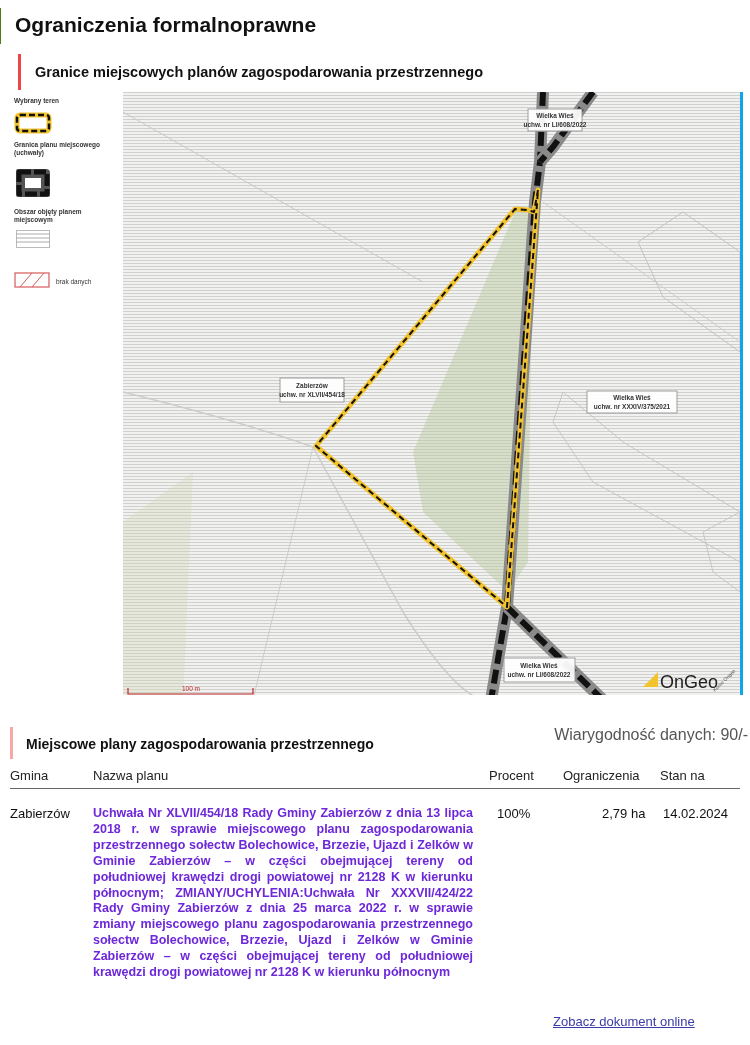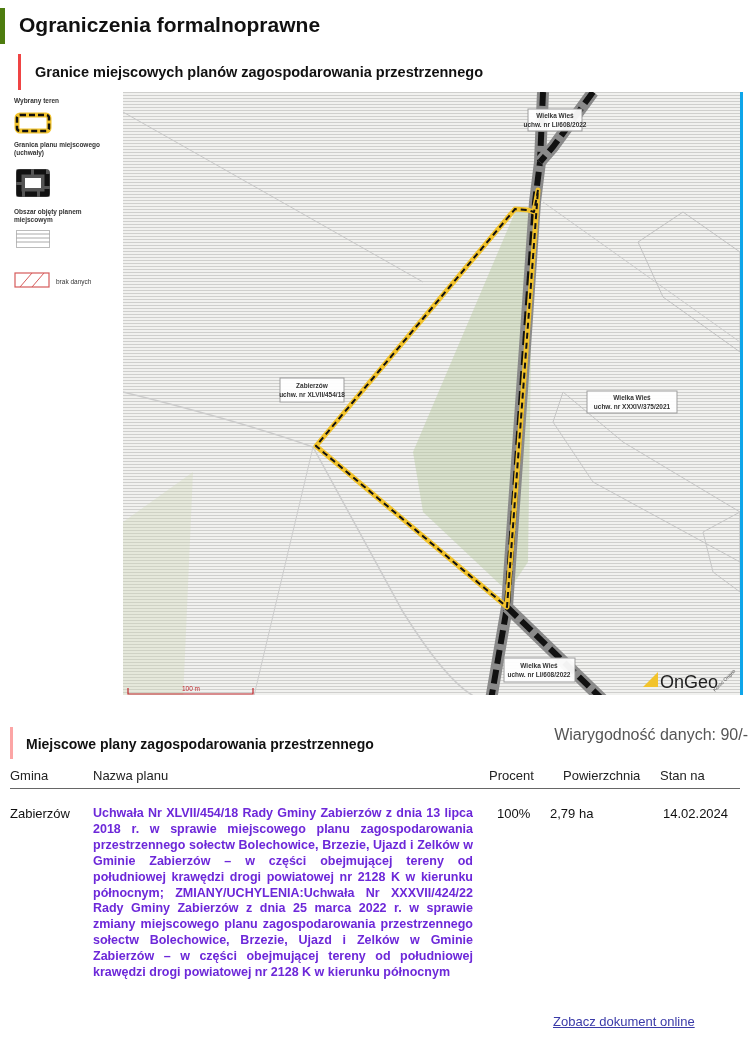--- a/index.html
+++ b/index.html
@@ -1,18 +1,18 @@
 <!DOCTYPE html>
 <html><head>
 <meta charset="utf-8">
 <style>
   html, body { margin: 0; padding: 0; background: #ffffff; }
   body { width: 750px; height: 1045px; position: relative; overflow: hidden;
          font-family: "Liberation Sans", "DejaVu Sans", sans-serif; color: #111; }
-  .h1 { position: absolute; left: 0; top: 8px; height: 36px; border-left: 5px solid #4d7c0f; }
+  .h1 { position: absolute; left: 0; top: 8px; height: 36px; border-left: 1px solid #4d7c0f; }
   .h1 span { position: absolute; left: 14px; top: 5px; font-size: 21px; font-weight: bold; white-space: nowrap; color: #111; }
   .h2 { position: absolute; left: 18px; top: 54px; height: 36px; border-left: 3px solid #ef4444; }
   .h2 span { position: absolute; left: 14px; top: 10px; font-size: 14.5px; font-weight: bold; white-space: nowrap; color: #111; }
 
   .legend { position: absolute; left: 14px; top: 97px; width: 105px; font-size: 6.5px; color: #333; }
   .legend .lbl { position: absolute; left: 0; font-weight: bold; line-height: 8px; width: 100px; }
   .legend .sw { position: absolute; }
 
   .map { position: absolute; left: 123px; top: 92px; width: 617px; height: 603px; overflow: hidden;
          border-right: 3px solid #0ea5e9; }
@@ -136,25 +136,25 @@
 
 <div class="h3">
   <span>Miejscowe plany zagospodarowania przestrzennego</span>
 </div>
 <div class="reliab">Wiarygodność danych: 90/-</div>
 
 <div class="thead">
   <div style="left:0">Gmina</div>
   <div style="left:83px">Nazwa planu</div>
   <div style="left:479px">Procent</div>
-  <div style="left:553px">Powierzchnia</div>
+  <div style="left:553px">Ograniczenia</div>
   <div style="left:650px">Stan na</div>
 </div>
 
 <div class="row">
   <div class="c" style="left:0">Zabierzów</div>
   <div class="name">Uchwała Nr XLVII/454/18 Rady Gminy Zabierzów z dnia 13 lipca 2018 r. w sprawie miejscowego planu zagospodarowania przestrzennego sołectw Bolechowice, Brzezie, Ujazd i Zelków w Gminie Zabierzów – w części obejmującej tereny od południowej krawędzi drogi powiatowej nr 2128 K w kierunku północnym; ZMIANY/UCHYLENIA:Uchwała Nr XXXVII/424/22 Rady Gminy Zabierzów z dnia 25 marca 2022 r. w sprawie zmiany miejscowego planu zagospodarowania przestrzennego sołectw Bolechowice, Brzezie, Ujazd i Zelków w Gminie Zabierzów – w części obejmującej tereny od południowej krawędzi drogi powiatowej nr 2128 K w kierunku północnym</div>
   <div class="c" style="left:487px">100%</div>
-  <div class="c" style="left:540px">2,79 ha</div>
+  <div class="c" style="left:592px">2,79 ha</div>
   <div class="c" style="left:653px">14.02.2024</div>
 </div>
 
 <a class="link">Zobacz dokument online</a>
 
 </body></html>

